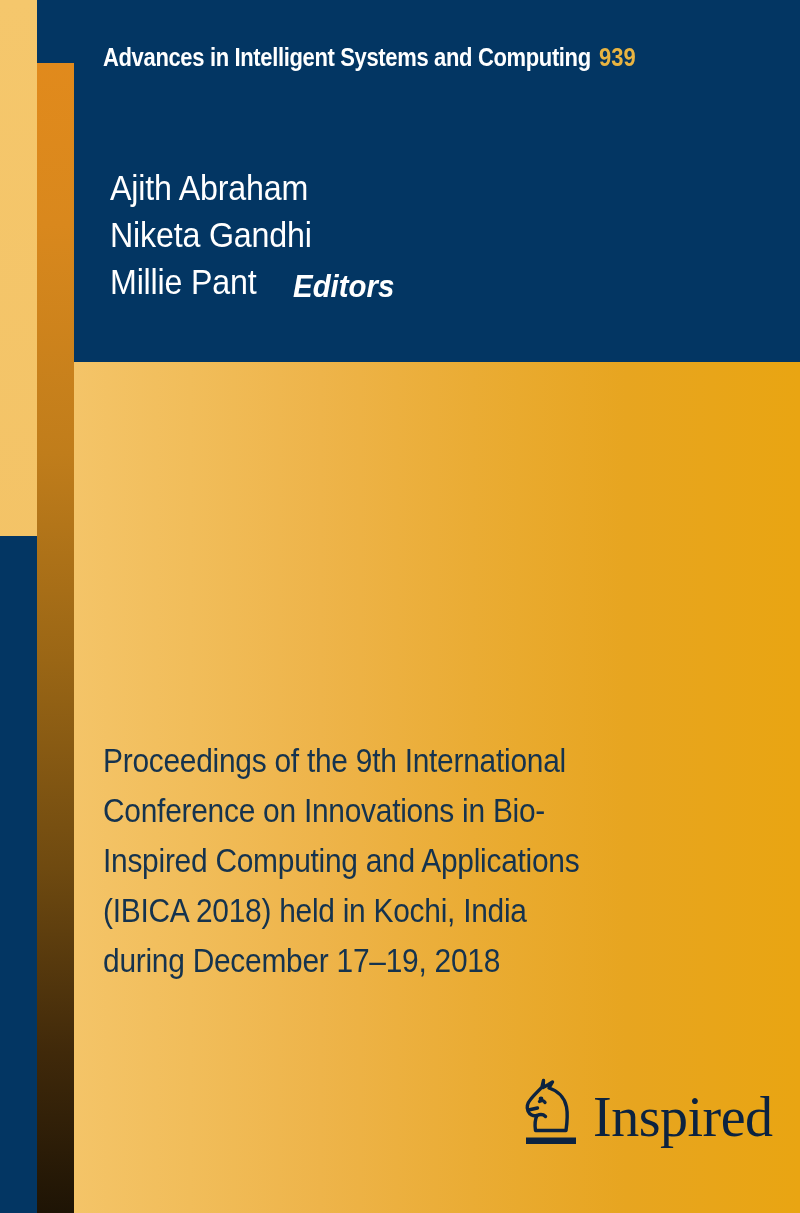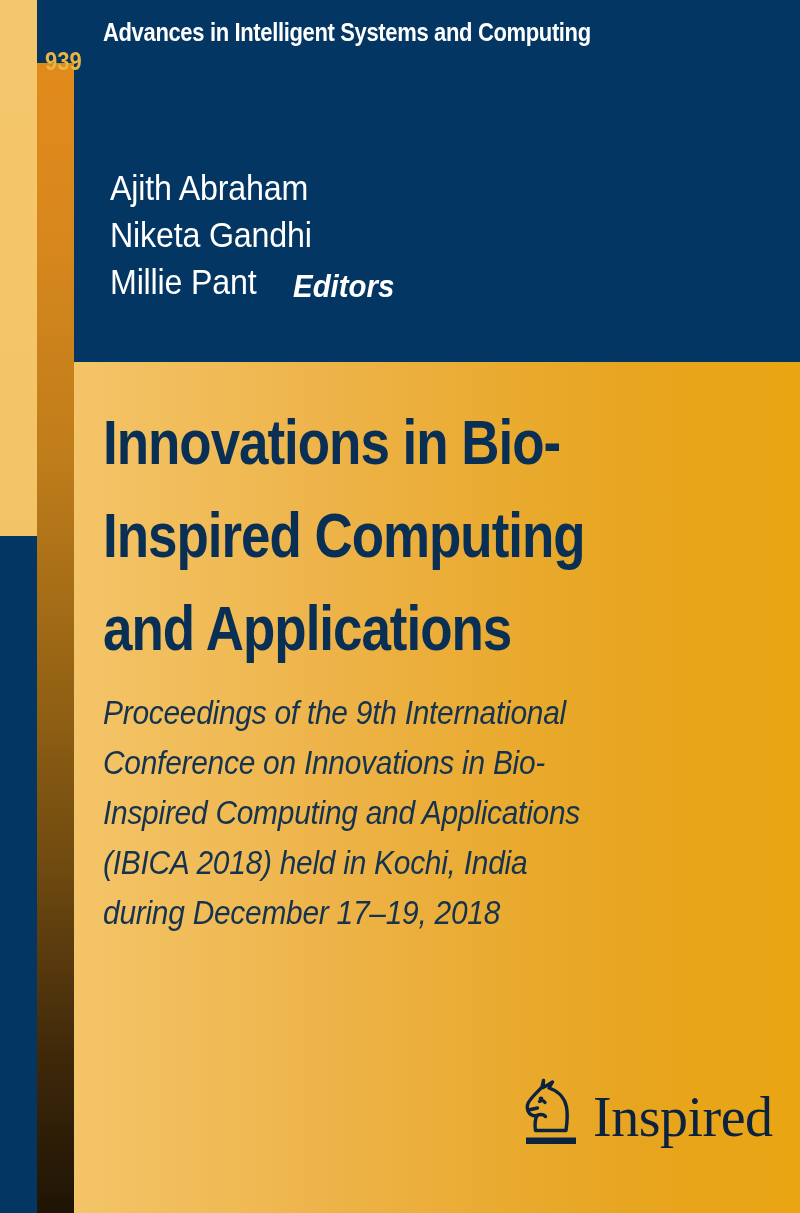--- a/index.html
+++ b/index.html
@@ -95,25 +95,24 @@
     width: 726px;
     height: 362px;
     background: #033663;
   }
 
   
 
   .series-line {
     position: absolute;
     left: 103px;
-    top: 18px;
+    top: 43px;
     display: flex;
-    align-items: flex-start;
-    white-space: nowrap;
-    flex-direction: column;
+    align-items: center;
+    white-space: nowrap;
   }
   .series-title {
     font-family: "Liberation Sans", sans-serif;
     font-size: 25px;
     font-weight: bold;
     color: #ffffff;
     letter-spacing: -0.4px;
     transform: scaleX(0.88);
     transform-origin: left center;
   }
@@ -178,23 +177,22 @@
     transform: scaleX(0.84);
     transform-origin: left center;
     white-space: nowrap;
   }
 
   
 
   .subtitle-block {
     position: absolute;
     left: 103px;
-    top: 687px;
+    top: 735px;
     width: 660px;
-    font-style: italic;
   }
   .subtitle-line {
     font-family: "Liberation Sans", sans-serif;
     font-size: 34px;
     font-weight: normal;
     color: #15334e;
     line-height: 50px;
     letter-spacing: -0.3px;
     transform: scaleX(0.88);
     transform-origin: left center;
@@ -245,25 +243,20 @@
 
   <div class="editors">
     <div class="editor-name">Ajith Abraham</div>
     <div class="editor-name">Niketa Gandhi</div>
     <div class="editor-row">
       <span class="editor-name">Millie Pant</span>
       <span class="editors-label">Editors</span>
     </div>
   </div>
 
-  <div class="title-block">
-    <div class="title-line">Innovations in Bio-</div>
-    <div class="title-line">Inspired Computing</div>
-    <div class="title-line">and Applications</div>
-  </div>
 
   <div class="subtitle-block">
     <div class="subtitle-line">Proceedings of the 9th International</div>
     <div class="subtitle-line">Conference on Innovations in Bio-</div>
     <div class="subtitle-line">Inspired Computing and Applications</div>
     <div class="subtitle-line">(IBICA 2018) held in Kochi, India</div>
     <div class="subtitle-line">during December 17–19, 2018</div>
   </div>
 
   <div class="springer-logo">

